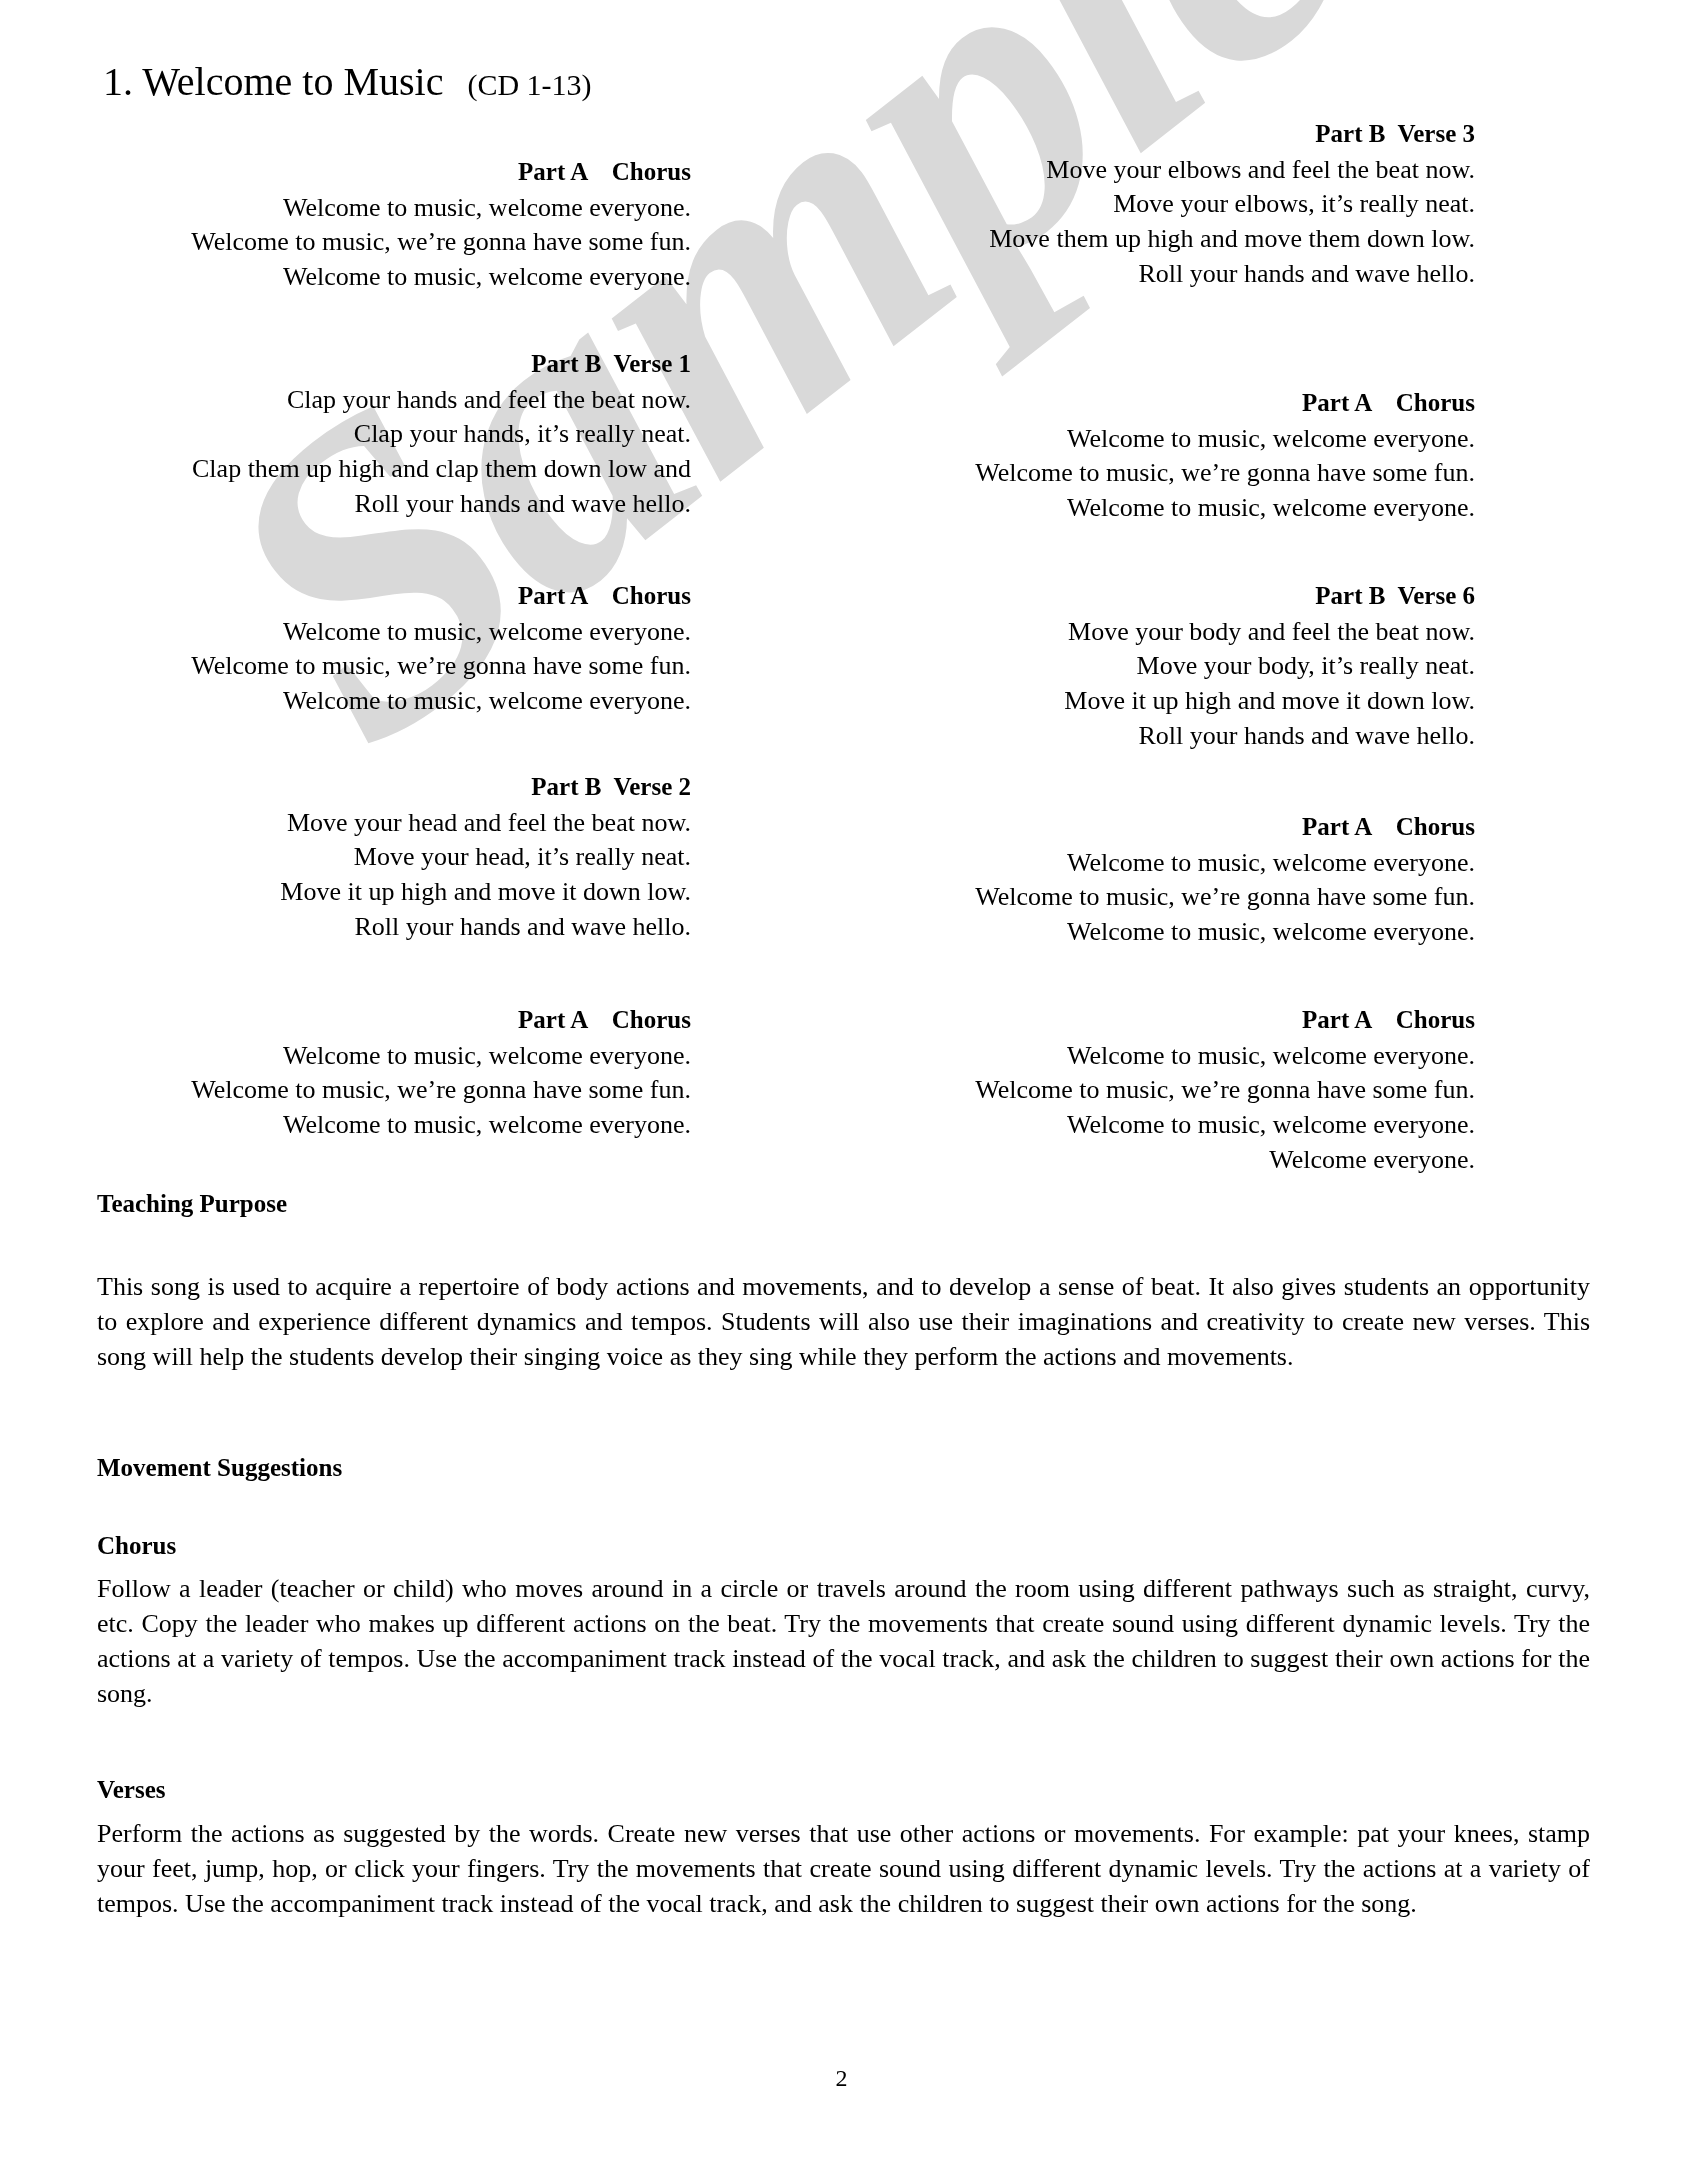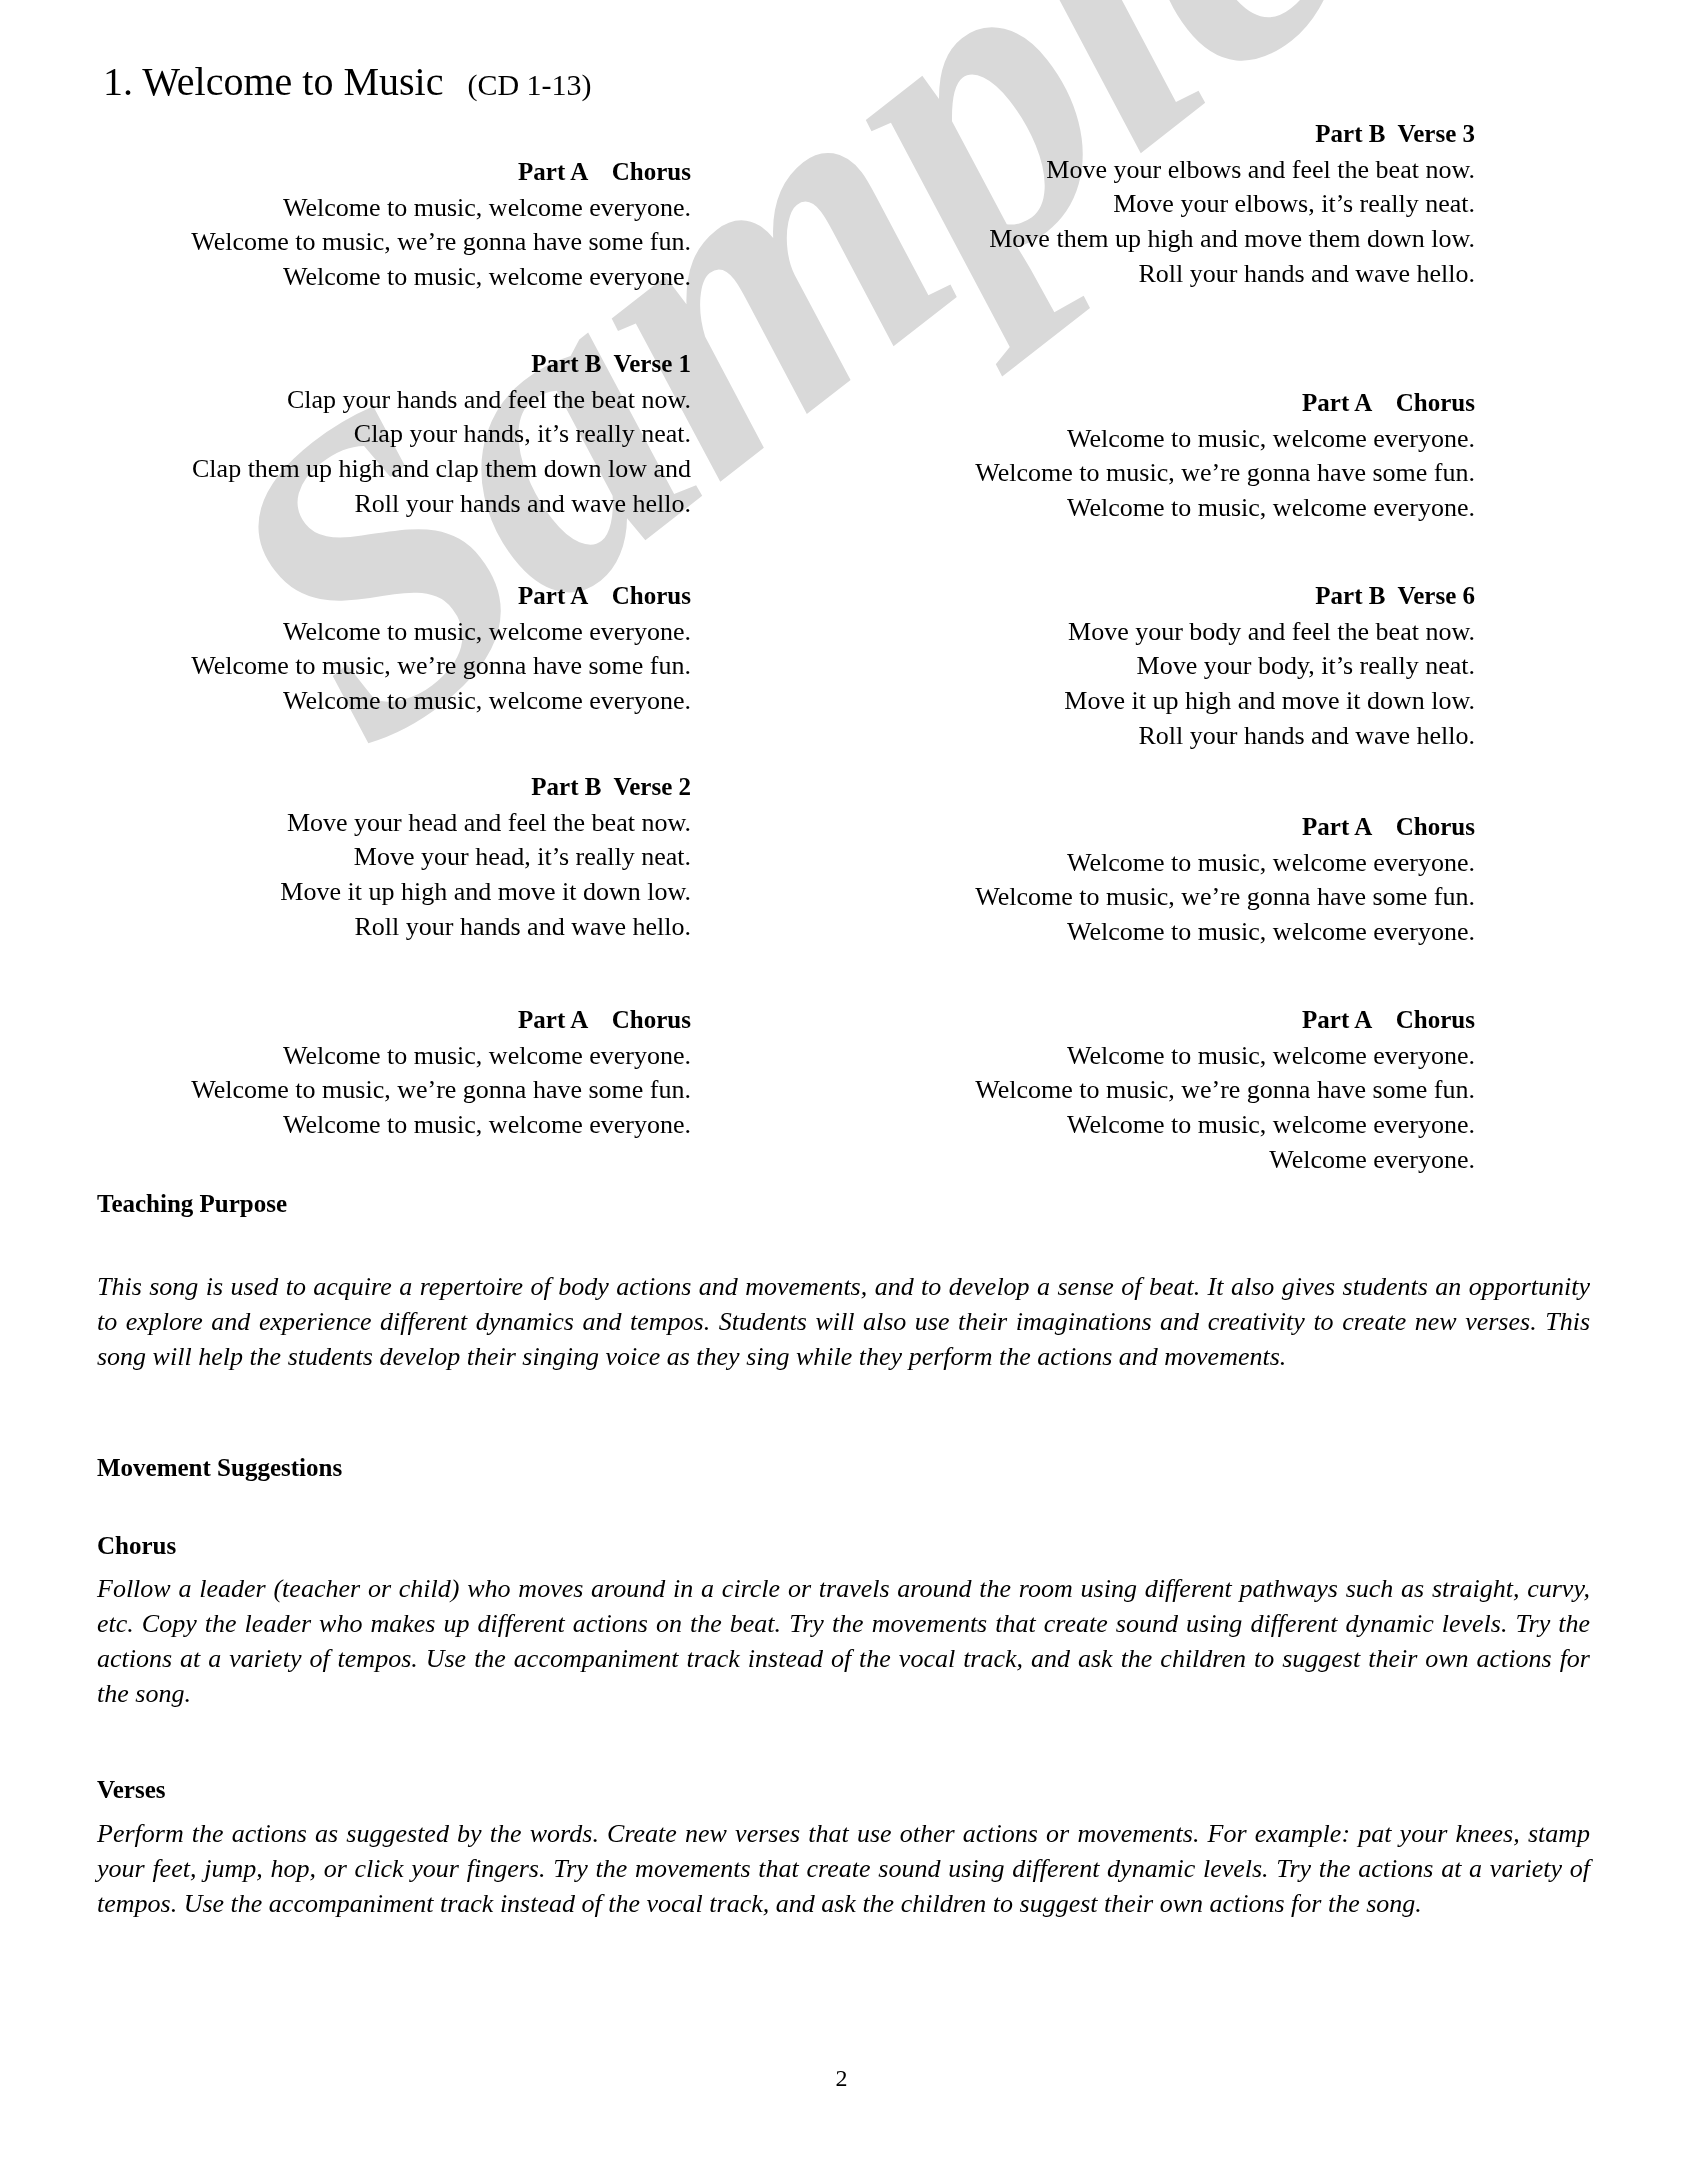--- a/index.html
+++ b/index.html
@@ -102,21 +102,20 @@
     white-space: nowrap;
   }
   .prose-para {
     position: absolute;
     left: 97px;
     width: 1493px;
     font-size: 26px;
     line-height: 1.345;
     text-align: justify;
     text-justify: inter-word;
-    font-style: italic;
   }
 
   .page-number {
     position: absolute;
     left: 0;
     top: 2065px;
     width: 1683px;
     text-align: center;
     font-size: 24px;
   }

